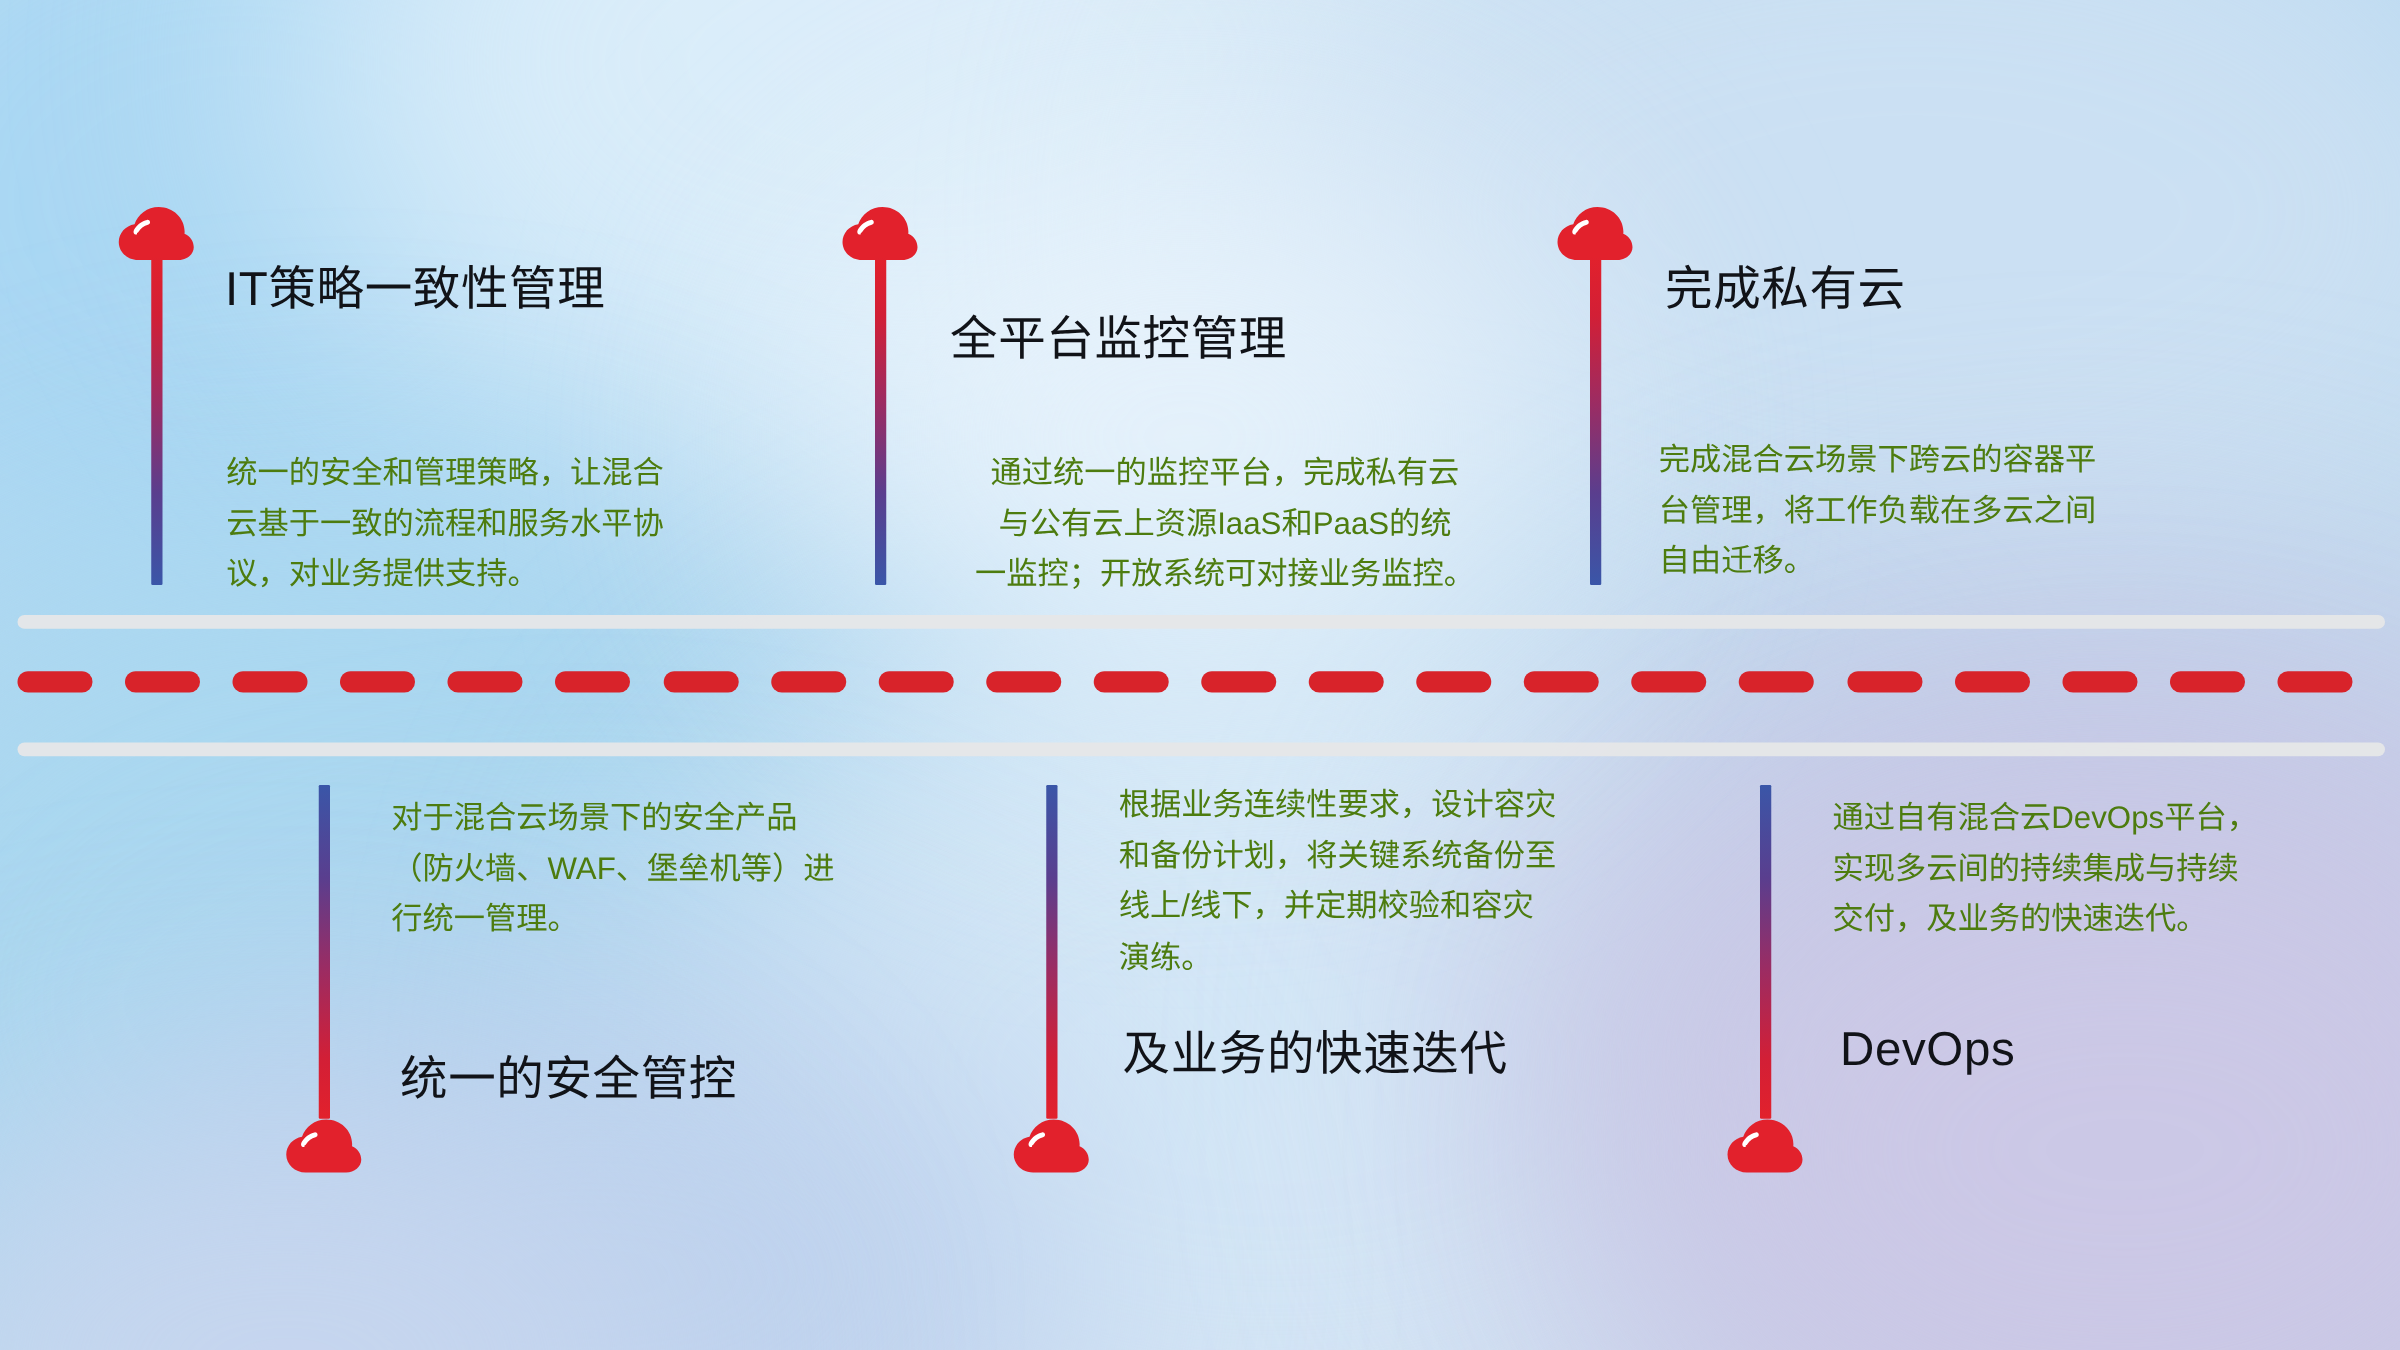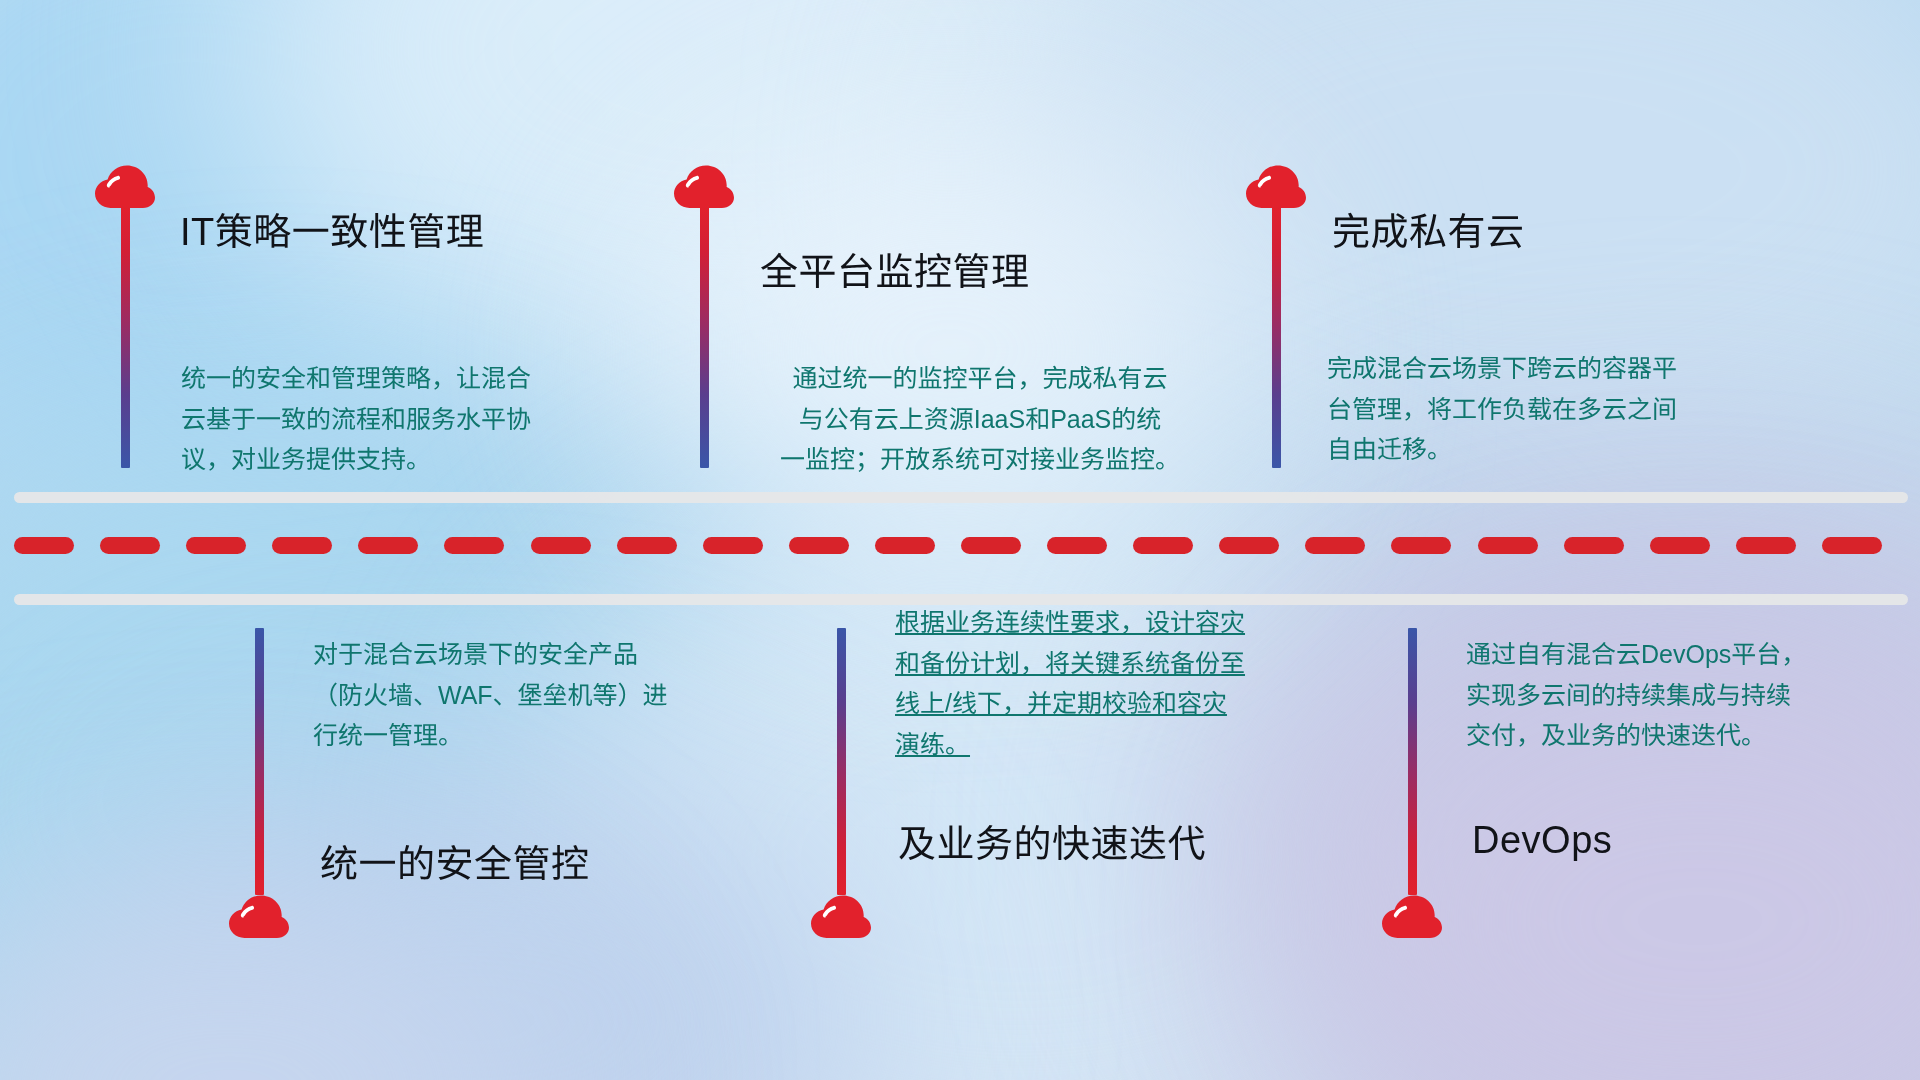--- a/index.html
+++ b/index.html
@@ -127,21 +127,21 @@
     position: absolute;
     color: #111318;
     font-size: 38px;
     font-weight: 400;
     letter-spacing: 0.5px;
     white-space: nowrap;
     line-height: 1.1;
   }
   .body-text {
     position: absolute;
-    color: #0f766e;
+    color: #4d7c0f;
     font-size: 25px;
     line-height: 1.62;
     font-weight: 400;
     white-space: pre-line;
   }
 </style>
 </head>
 <body>
 
 <div id="stage">
@@ -238,21 +238,21 @@
     <div class="cloud" style="left:228px; top:893px;">
       <svg viewBox="0 0 62 46" xmlns="http://www.w3.org/2000/svg">
         <path d="M16.5 45C7.9 45 1 38.6 1 30.6c0-7.1 5.4-13 12.6-14.2C16.2 8.3 23.9 2.5 33 2.5c11.4 0 20.7 8.8 20.7 19.7 0 .6 0 1.2-.1 1.7 4.6 1.9 7.4 6.1 7.4 10.9C61 40.3 55.6 45 48.9 45z" fill="#e2212c"></path>
         <path d="M15.6 24.4c-1 .4-2.2-.1-2.6-1.1-.4-1 0-2.1.6-3.1 2.2-3.6 5.8-6.3 10-7.3 1.1-.3 2.2.4 2.4 1.5.2 1.1-.5 2.1-1.6 2.4-3.1.8-5.8 2.8-7.4 5.4-.3.6-.8 1-1.4 1.2z" fill="#ffffff"></path>
       </svg>
     </div>
   </div>
 
   <div class="col">
     <div class="stem up" style="left:837px; top:628px; height:267px;"></div>
-    <div class="body-text" style="left:895px; top:602px; width:440px;text-decoration:underline;">根据业务连续性要求，设计容灾
+    <div class="body-text" style="left:895px; top:624px; width:440px;">根据业务连续性要求，设计容灾
 和备份计划，将关键系统备份至
 线上/线下，并定期校验和容灾
 演练。</div>
     <div class="heading" style="left:898px; top:824px;">及业务的快速迭代</div>
     <div class="cloud" style="left:810px; top:893px;">
       <svg viewBox="0 0 62 46" xmlns="http://www.w3.org/2000/svg">
         <path d="M16.5 45C7.9 45 1 38.6 1 30.6c0-7.1 5.4-13 12.6-14.2C16.2 8.3 23.9 2.5 33 2.5c11.4 0 20.7 8.8 20.7 19.7 0 .6 0 1.2-.1 1.7 4.6 1.9 7.4 6.1 7.4 10.9C61 40.3 55.6 45 48.9 45z" fill="#e2212c"></path>
         <path d="M15.6 24.4c-1 .4-2.2-.1-2.6-1.1-.4-1 0-2.1.6-3.1 2.2-3.6 5.8-6.3 10-7.3 1.1-.3 2.2.4 2.4 1.5.2 1.1-.5 2.1-1.6 2.4-3.1.8-5.8 2.8-7.4 5.4-.3.6-.8 1-1.4 1.2z" fill="#ffffff"></path>
       </svg>
     </div>

